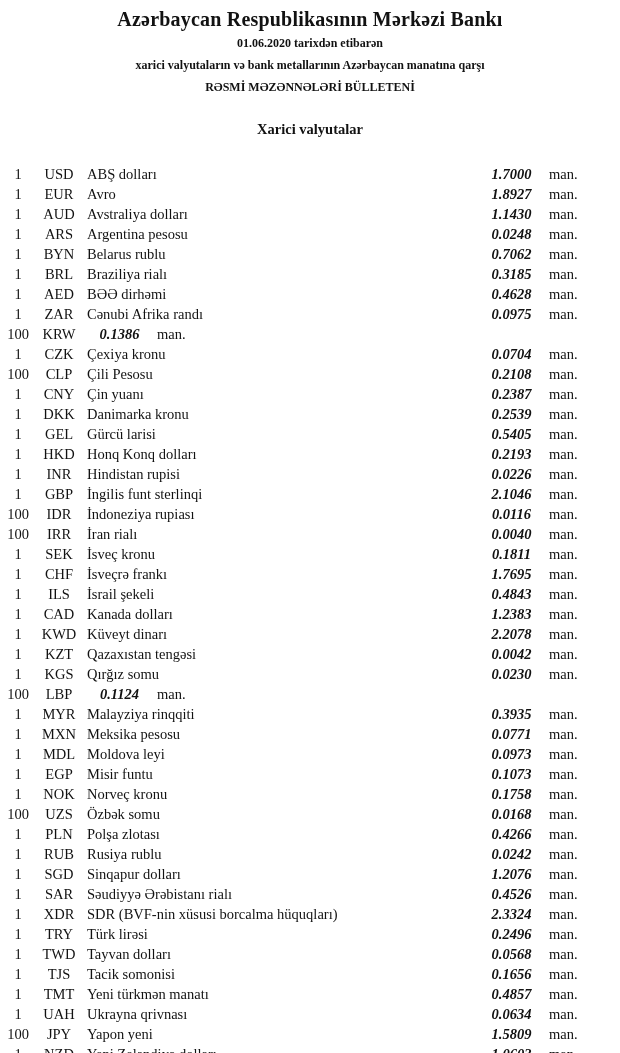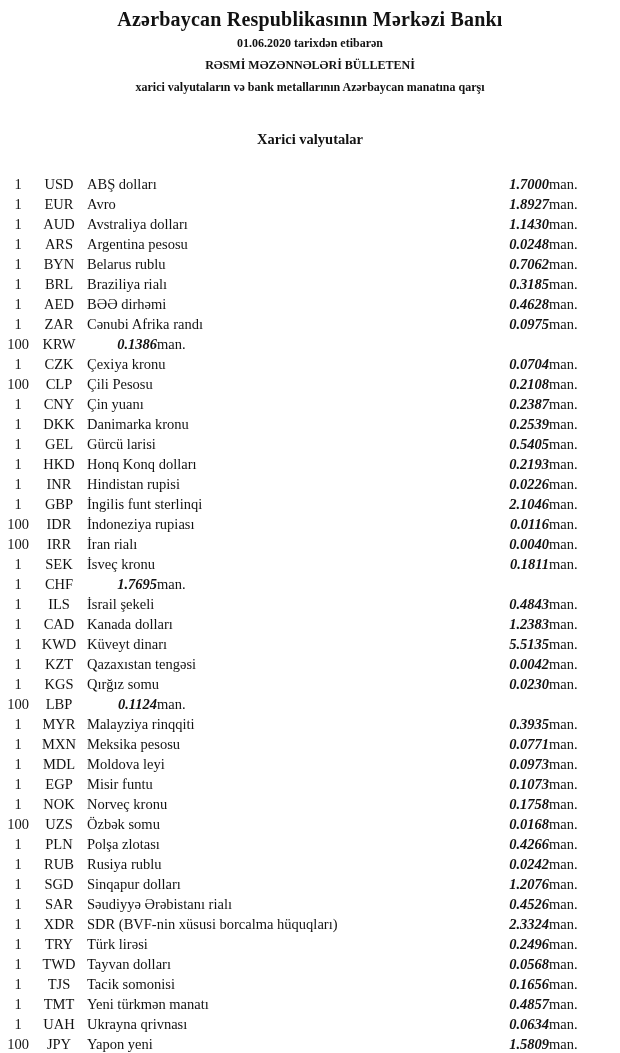--- a/index.html
+++ b/index.html
@@ -29,21 +29,21 @@
     line-height: 25px;
     font-weight: 700;
     letter-spacing: 0.2px;
   }
   .hline {
     font-size: 12px;
     line-height: 22px;
     font-weight: 700;
   }
   .section-title {
-    margin-top: 30px;
+    margin-top: 20px;
     text-align: center;
     font-size: 14.5px;
     line-height: 22px;
     font-weight: 700;
   }
   .rates-table {
     margin-top: 6px;
   }
   .row {
     display: flex;
@@ -64,41 +64,41 @@
     flex: 0 0 auto;
     margin-top: 18px;
   }
   .name {
     flex: 1 1 auto;
     padding-left: 5px;
     overflow: hidden;
   }
   .rate {
     width: 75px;
-    text-align: right;
+    text-align: center;
     font-weight: 700;
     font-style: italic;
     flex: 0 0 auto;
   }
   .unit {
     width: 71px;
     box-sizing: border-box;
     flex: 0 0 auto;
   }
 </style>
 </head>
 <body>
 
 <div class="page">
 
   <div class="doc-header">
     <h1 class="doc-title">Azərbaycan Respublikasının Mərkəzi Bankı</h1>
     <div class="hline">01.06.2020 tarixdən etibarən</div>
+    <div class="hline">xarici valyutaların və bank metallarının Azərbaycan manatına qarşı</div>
     <div class="hline">RƏSMİ MƏZƏNNƏLƏRİ BÜLLETENİ</div>
-    <div class="hline">xarici valyutaların və bank metallarının Azərbaycan manatına qarşı</div>
   </div>
 
   <div class="section-title">Xarici valyutalar</div>
 
   <div class="rates-table" id="rates-table">
     <div class="row">
       <span class="qty">1</span>
       <span class="code">USD</span>
       <span class="name">ABŞ dolları</span>
       <span class="rate">1.7000</span>
@@ -252,20 +252,21 @@
       <span class="qty">1</span>
       <span class="code">SEK</span>
       <span class="name">İsveç kronu</span>
       <span class="rate">0.1811</span>
       <span class="unit">man.</span>
     </div>
 
     <div class="row">
       <span class="qty">1</span>
       <span class="code">CHF</span>
+      <span class="name">İsveçrə frankı</span>
       <span class="rate">1.7695</span>
       <span class="unit">man.</span>
     </div>
 
     <div class="row">
       <span class="qty">1</span>
       <span class="code">ILS</span>
       <span class="name">İsrail şekeli</span>
       <span class="rate">0.4843</span>
       <span class="unit">man.</span>
@@ -276,21 +277,21 @@
       <span class="code">CAD</span>
       <span class="name">Kanada dolları</span>
       <span class="rate">1.2383</span>
       <span class="unit">man.</span>
     </div>
 
     <div class="row">
       <span class="qty">1</span>
       <span class="code">KWD</span>
       <span class="name">Küveyt dinarı</span>
-      <span class="rate">5.5135</span>
+      <span class="rate">2.2078</span>
       <span class="unit">man.</span>
     </div>
 
     <div class="row">
       <span class="qty">1</span>
       <span class="code">KZT</span>
       <span class="name">Qazaxıstan tengəsi</span>
       <span class="rate">0.0042</span>
       <span class="unit">man.</span>
     </div>

